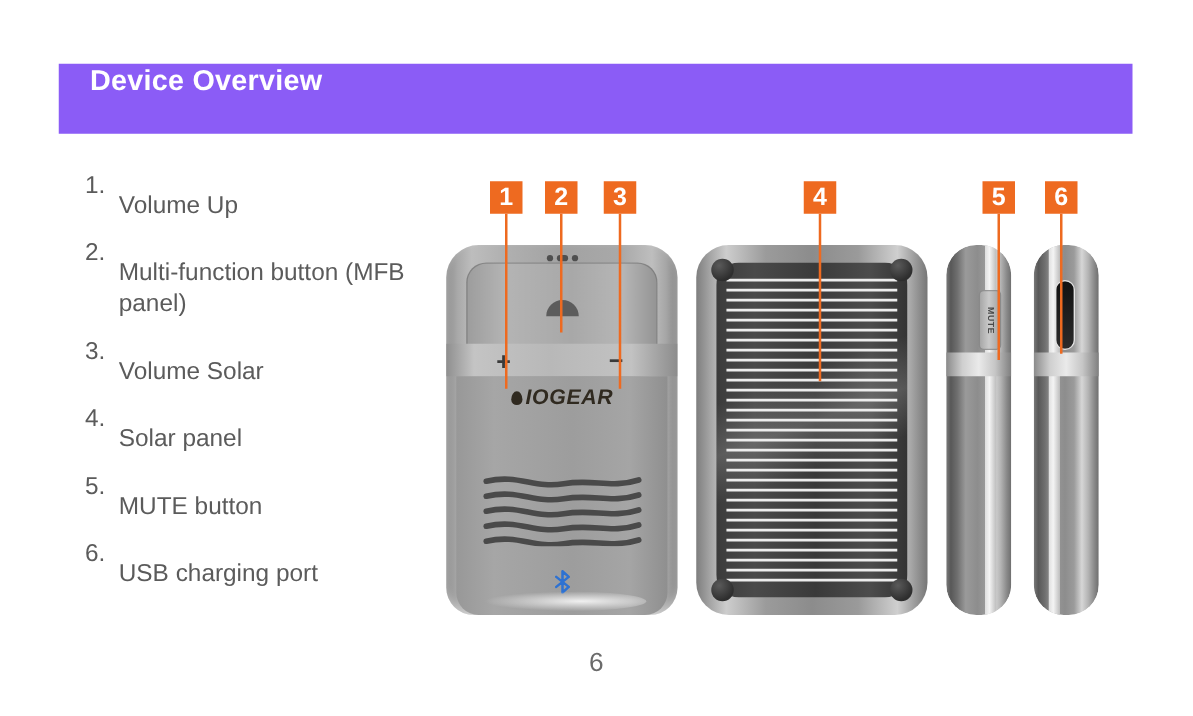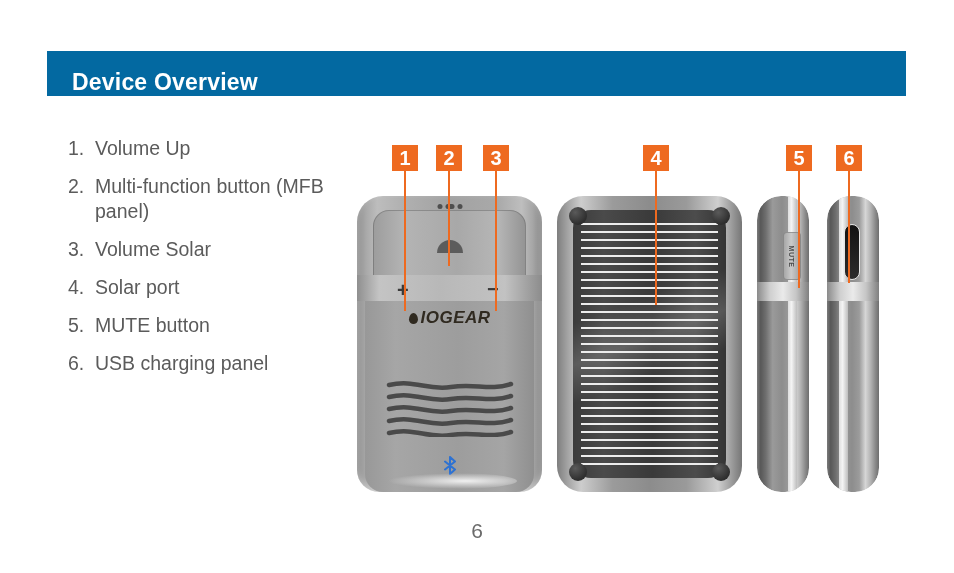--- a/index.html
+++ b/index.html
@@ -14,24 +14,24 @@
     overflow: hidden;
     font-family: "Liberation Sans", sans-serif;
   }
 
   
   #section-header {
     position: absolute;
     left: 47px;
     top: 51px;
     width: 859px;
-    height: 45px;
-    background: #0369a1;
+    height: 56px;
+    background: #8b5cf6;
     display: flex;
-    align-items: flex-end;
+    align-items: flex-start;
   }
   #section-header-title {
     color: #ffffff;
     font-size: 23px;
     font-weight: bold;
     letter-spacing: 0.2px;
     margin-left: 25px;
   }
 
   
@@ -47,20 +47,21 @@
     font-size: 19.5px;
     line-height: 25px;
     margin-bottom: 13px;
   }
   .legend-num {
     width: 27px;
     flex: 0 0 27px;
   }
   .legend-text {
     flex: 1 1 auto;
+    margin-top: 16px;
   }
 
   
   .callout {
     position: absolute;
   }
   .callout-box {
     width: 26px;
     height: 26px;
     background: #ee6a20;
@@ -350,31 +351,31 @@
     <span class="legend-text">Multi-function button (MFB panel)</span>
   </div>
 
   <div class="legend-item">
     <span class="legend-num">3.</span>
     <span class="legend-text">Volume Solar</span>
   </div>
 
   <div class="legend-item">
     <span class="legend-num">4.</span>
-    <span class="legend-text">Solar port</span>
+    <span class="legend-text">Solar panel</span>
   </div>
 
   <div class="legend-item">
     <span class="legend-num">5.</span>
     <span class="legend-text">MUTE button</span>
   </div>
 
   <div class="legend-item">
     <span class="legend-num">6.</span>
-    <span class="legend-text">USB charging panel</span>
+    <span class="legend-text">USB charging port</span>
   </div>
 
 </div>
 
 <div id="device-front">
 
   <div id="front-top-cap"></div>
 
   <div id="front-led-dots">
     <i></i>

